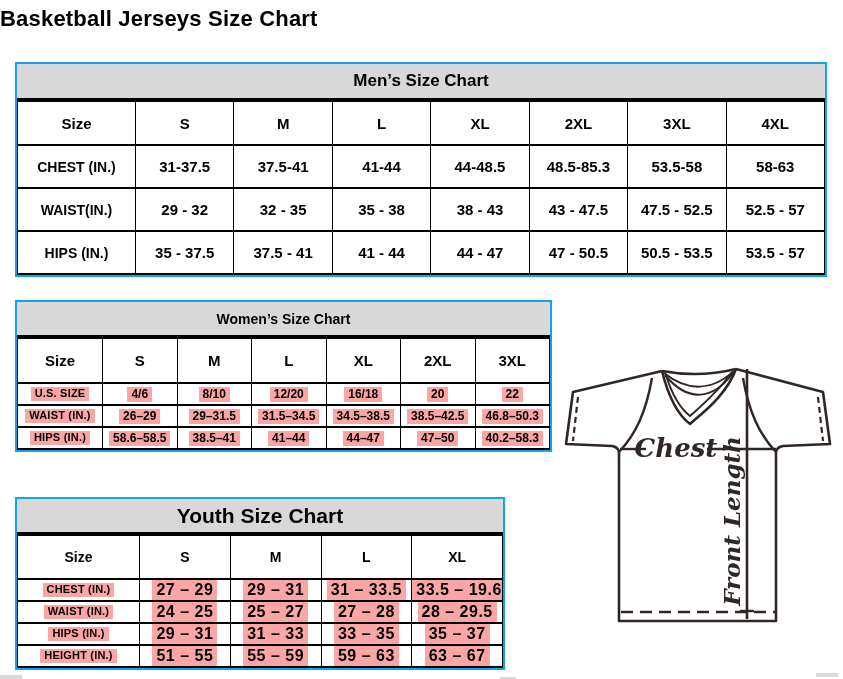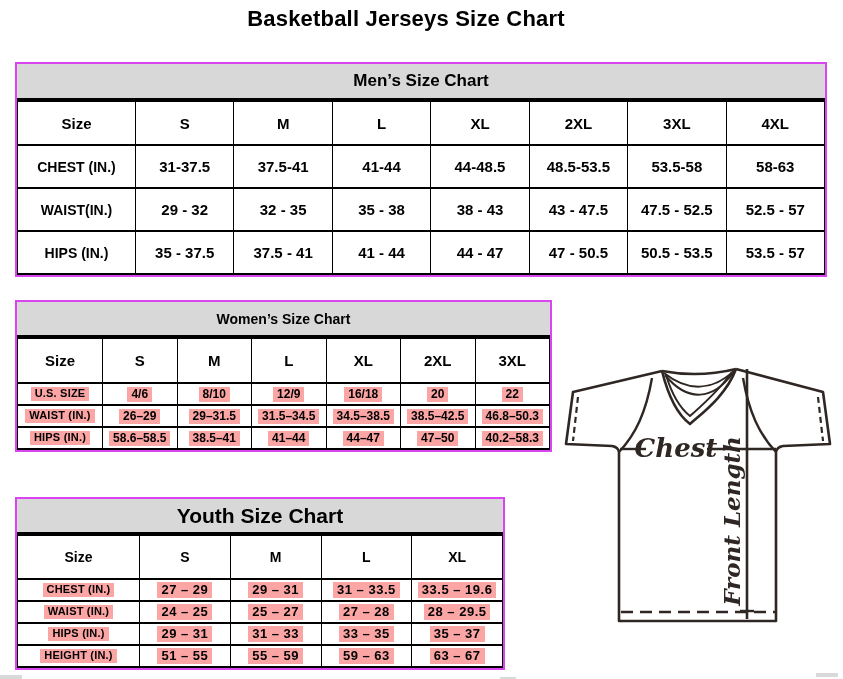--- a/index.html
+++ b/index.html
@@ -3,23 +3,23 @@
 <meta charset="utf-8">
 <style>
   html,body{margin:0;padding:0}
   body{
     width:843px;height:679px;position:relative;overflow:hidden;
     background:#ffffff;color:#000;
     font-family:"Liberation Sans", sans-serif;
   }
   .page-title{
     position:absolute;top:6px;left:0;width:812px;
-    text-align:center;font-size:22px;font-weight:bold;letter-spacing:.2px;
-  }
-  .panel{position:absolute;border:2px solid #d946ef;background:#fff;box-sizing:border-box}
+    text-align:left;font-size:22px;font-weight:bold;letter-spacing:.2px;
+  }
+  .panel{position:absolute;border:2px solid #0ea5e9;background:#fff;box-sizing:border-box}
   .band{
     background:#d8d8d8;border-bottom:2px solid #000;
     display:flex;align-items:center;justify-content:center;
     font-weight:bold;
   }
   table{border-collapse:collapse;width:100%;table-layout:fixed}
   th,td{
     border:1px solid #000;border-top-width:2px;border-bottom-width:2px;
     text-align:center;vertical-align:middle;font-weight:bold;padding:0;
     overflow:hidden;white-space:nowrap;
@@ -47,21 +47,21 @@
   #womens-table td{font-size:12px}
 
   
   #youth-panel{left:15px;top:497px;width:490px}
   #youth-panel .band{height:33px;font-size:21px}
   #youth-table thead tr{height:44px}
   #youth-table tbody tr{height:22px}
   #youth-table th:first-child{width:121px}
   #youth-table thead th{font-size:14px}
   #youth-table tbody th{font-size:11px;letter-spacing:.2px}
-  #youth-table td{font-size:13px;letter-spacing:.5px}
+  #youth-table td{font-size:16px;letter-spacing:.5px}
 
   
   #jersey{position:absolute;left:553px;top:356px}
   #jersey path,#jersey line{fill:none;stroke:#2f2724;stroke-linejoin:round;stroke-linecap:butt}
   .jersey-label{
     font-family:"DejaVu Serif", serif;font-style:italic;font-weight:bold;
     fill:#2f2724;
   }
 
   .artifact{position:absolute;background:#d9d9d9}
@@ -89,21 +89,21 @@
           <th>4XL</th>
         </tr>
       </thead>
       <tbody>
         <tr>
           <th>CHEST (IN.)</th>
           <td>31-37.5</td>
           <td>37.5-41</td>
           <td>41-44</td>
           <td>44-48.5</td>
-          <td>48.5-53.5</td>
+          <td>48.5-85.3</td>
           <td>53.5-58</td>
           <td>58-63</td>
         </tr>
         <tr>
           <th>WAIST(IN.)</th>
           <td>29 - 32</td>
           <td>32 - 35</td>
           <td>35 - 38</td>
           <td>38 - 43</td>
           <td>43 - 47.5</td>
@@ -136,21 +136,21 @@
           <th>XL</th>
           <th>2XL</th>
           <th>3XL</th>
         </tr>
       </thead>
       <tbody>
         <tr>
           <th><span class="hl">U.S. SIZE</span></th>
           <td><span class="hl">4/6</span></td>
           <td><span class="hl">8/10</span></td>
-          <td><span class="hl">12/9</span></td>
+          <td><span class="hl">12/20</span></td>
           <td><span class="hl">16/18</span></td>
           <td><span class="hl">20</span></td>
           <td><span class="hl">22</span></td>
         </tr>
         <tr>
           <th><span class="hl">WAIST (IN.)</span></th>
           <td><span class="hl">26–29</span></td>
           <td><span class="hl">29–31.5</span></td>
           <td><span class="hl">31.5–34.5</span></td>
           <td><span class="hl">34.5–38.5</span></td>

